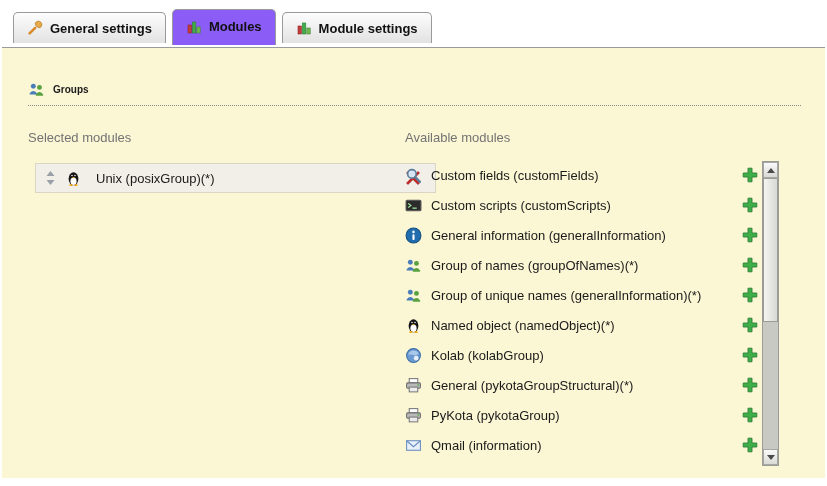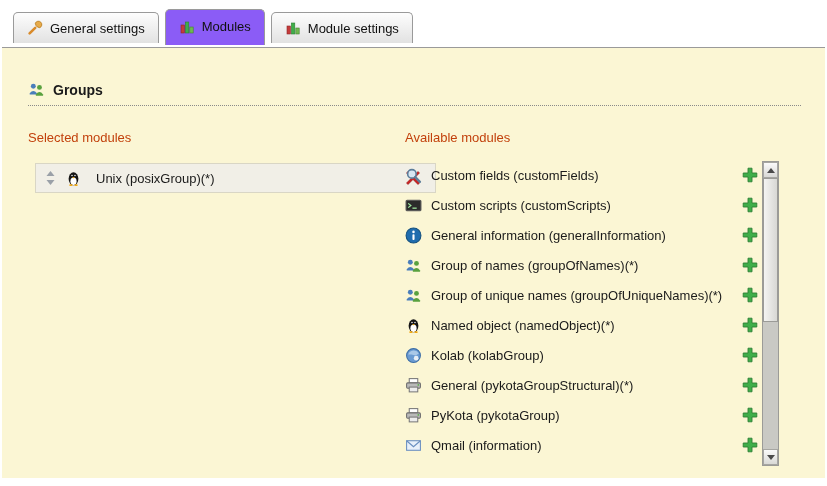--- a/index.html
+++ b/index.html
@@ -10,34 +10,34 @@
     --tab-border:#9a9a9a;
   }
   *{box-sizing:border-box;}
   body{margin:0;font-family:"Liberation Sans",sans-serif;background:#fff;color:#1a1a1a;}
   .page{position:relative;width:827px;height:486px;background:#fff;overflow:hidden;}
 
   
   .tabs{position:absolute;left:13px;top:9px;display:flex;gap:6px;align-items:flex-end;z-index:3;}
   .tab{display:flex;align-items:center;gap:7px;height:31px;padding:0 13px;
        border:1px solid var(--tab-border);border-bottom:none;border-radius:5px 5px 0 0;
-       background:linear-gradient(#fdfdfd,#e2e2e2);font-size:13px;color:#111;cursor:pointer;white-space:nowrap;}
+       background:linear-gradient(#fdfdfd,#e2e2e2);font-size:13px;color:#111;cursor:pointer;white-space:nowrap;font-weight:bold;}
   .tab.active{height:36px;background:#8b5cf6;margin-bottom:-2px;padding-bottom:2px;}
   .ticon{width:16px;height:16px;display:inline-block;flex:0 0 16px;}
   .ticon svg{width:16px;height:16px;display:block;}
 
   
   .content{position:absolute;left:2px;top:47px;width:823px;height:431px;z-index:1;
            background:var(--bg-yellow);border-top:1px solid var(--tab-border);}
 
   .groups-head{position:absolute;left:26px;top:33px;display:flex;align-items:center;gap:8px;
-               font-weight:bold;font-size:14px;}
+               font-weight:bold;font-size:10px;}
   .dotted-rule{position:absolute;left:26px;right:24px;top:57px;border-top:1px dotted #8a8a8a;height:0;}
 
-  .col-head{position:absolute;font-size:13px;color:#c2410c;}
+  .col-head{position:absolute;font-size:13px;color:#737373;}
   .col-head.left{left:26px;top:82px;}
   .col-head.right{left:403px;top:82px;}
 
   
   .selected-list{position:absolute;left:33px;top:115px;width:401px;}
   .sel-row{display:flex;align-items:center;height:30px;background:#f1efe7;border:1px solid #d9d6c5;}
   .sel-row .updown{width:11px;height:14px;margin:0 9px 0 9px;flex:0 0 11px;cursor:grab;}
   .sel-row .updown svg{width:11px;height:14px;display:block;}
   .sel-row .micon{margin-right:14px;}
   .sel-row .lbl{flex:1;font-size:13px;}
@@ -215,21 +215,21 @@
 
       <div class="arow">
         <span class="micon">
           <svg viewBox="0 0 16 16">
               <circle cx="5" cy="5" r="2.3" fill="#4a7ebb"></circle>
               <path d="M1.6 11.6 q3.4 -4.4 6.8 0 l0 1.2 -6.8 0z" fill="#4a7ebb"></path>
               <circle cx="10.8" cy="6" r="2.3" fill="#59a13e"></circle>
               <path d="M7.4 12.6 q3.4 -4.4 6.8 0 l0 1.2 -6.8 0z" fill="#59a13e"></path>
             </svg>
         </span>
-        <span class="lbl">Group of unique names (groupOfUniqueNames)(*)</span>
+        <span class="lbl">Group of unique names (generalInformation)(*)</span>
         <button class="add-btn">
           <svg viewBox="0 0 16 16">
               <path d="M6 1.2 h4 v4.8 h4.8 v4 h-4.8 v4.8 h-4 v-4.8 H1.2 v-4 H6z" fill="#3fae49" stroke="#2c7f34" stroke-width="0.9"></path>
             </svg>
         </button>
       </div>
 
       <div class="arow">
         <span class="micon">
           <svg viewBox="0 0 16 16">

